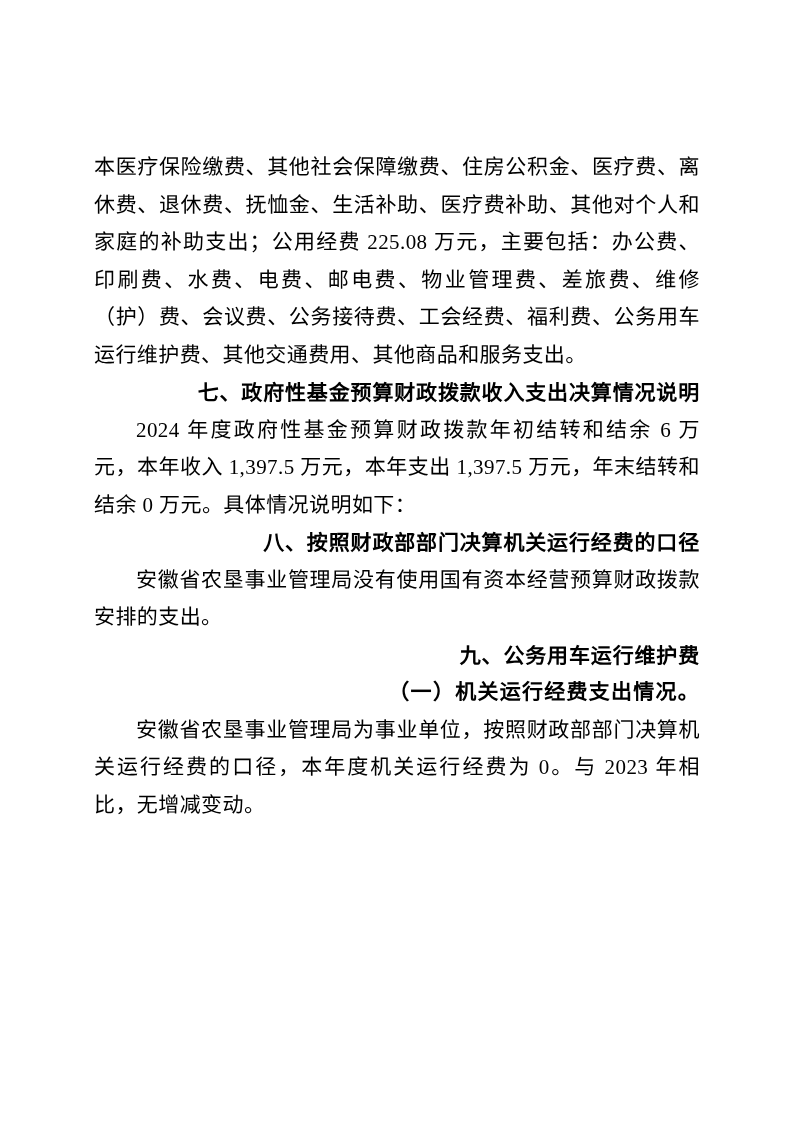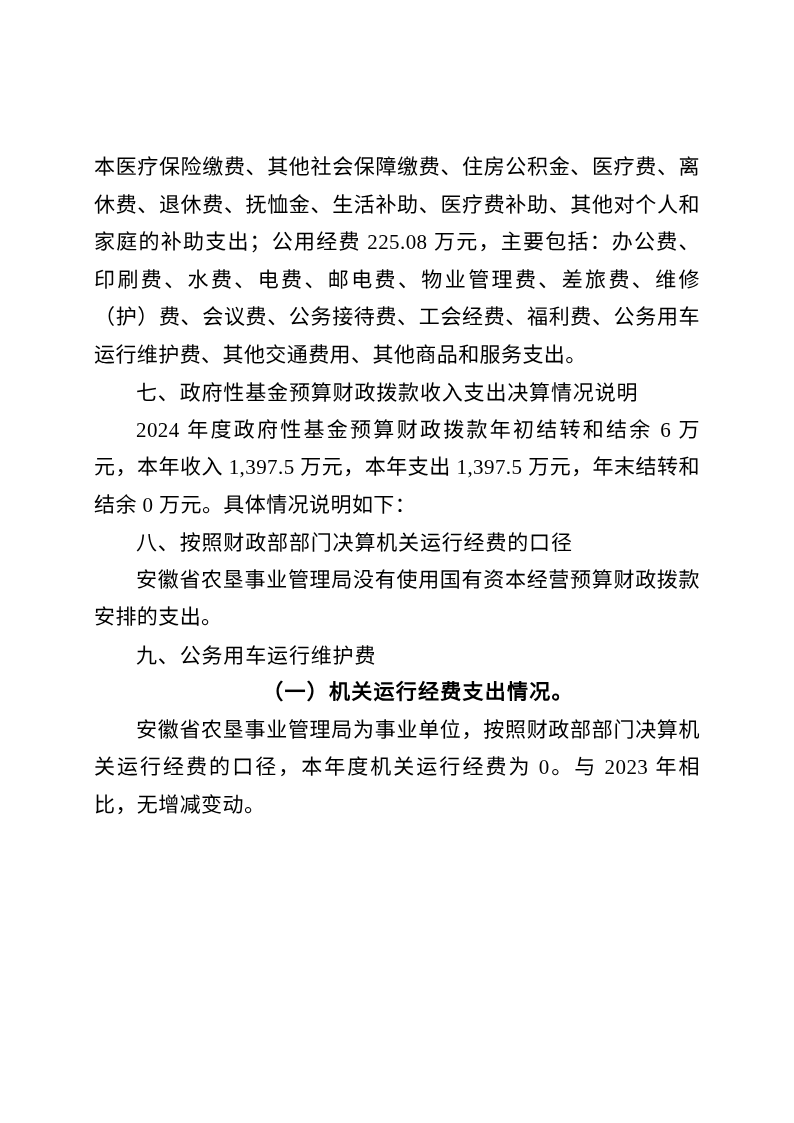--- a/index.html
+++ b/index.html
@@ -32,28 +32,28 @@
     .content p {
       margin: 0;
       text-indent: 2em;
     }
     .content p.no-indent {
       text-indent: 0;
     }
     
     .heading {
       font-family: "Liberation Sans", "DejaVu Sans", sans-serif;
-      font-weight: normal;
-      text-align: left;
+      font-weight: bold;
+      text-align: right;
       letter-spacing: 0.04em;
     }
     
     .subheading {
       font-weight: bold;
-      text-align: center;
+      text-align: right;
       letter-spacing: 0.06em;
       font-family: Liberation Serif, serif;
     }
     .bold-run {
       font-weight: bold;
       letter-spacing: 0.05em;
     }
     .mt2 { margin-top: 2px; }
     .mt3 { margin-top: 3px; }
     .mt6 { margin-top: 6px; }

